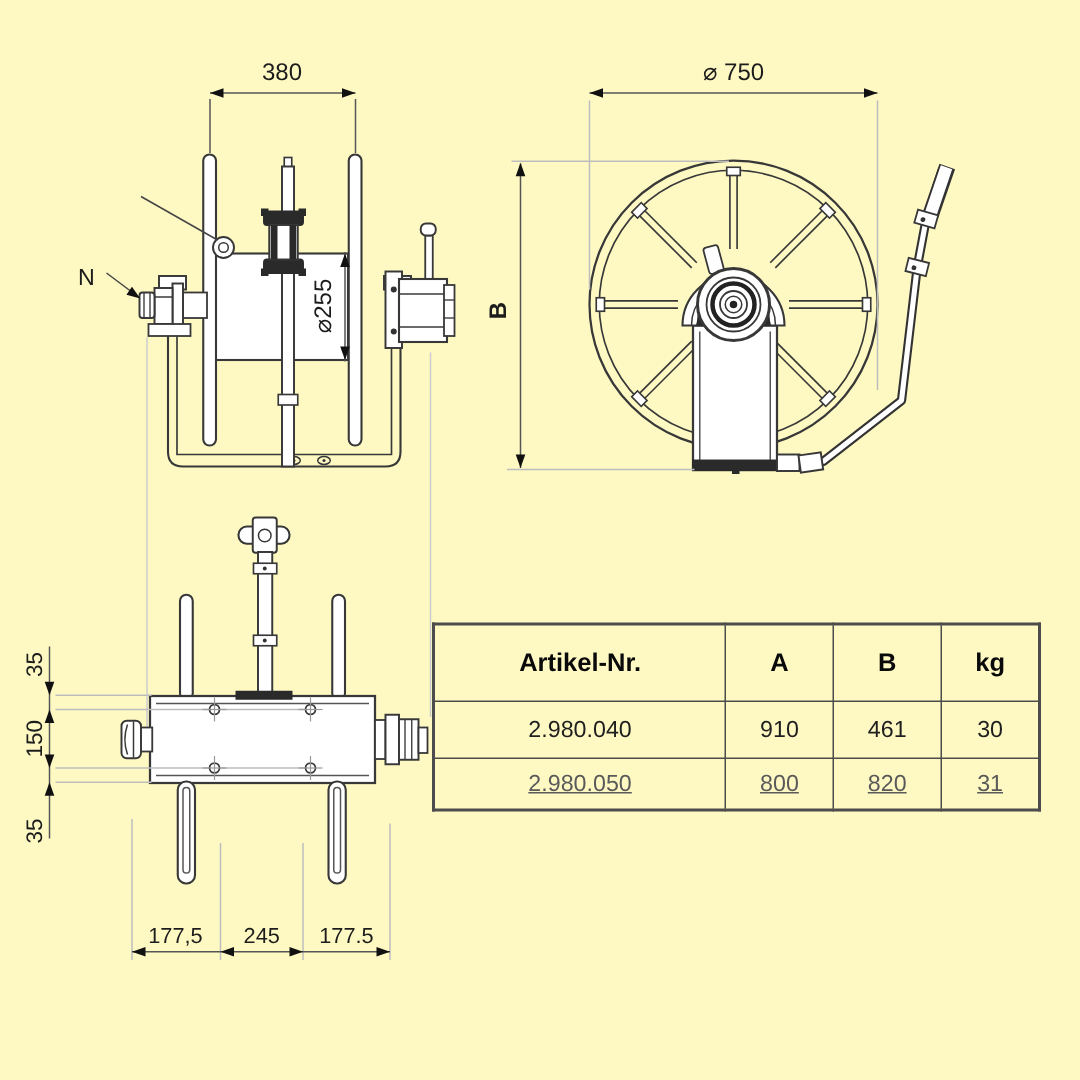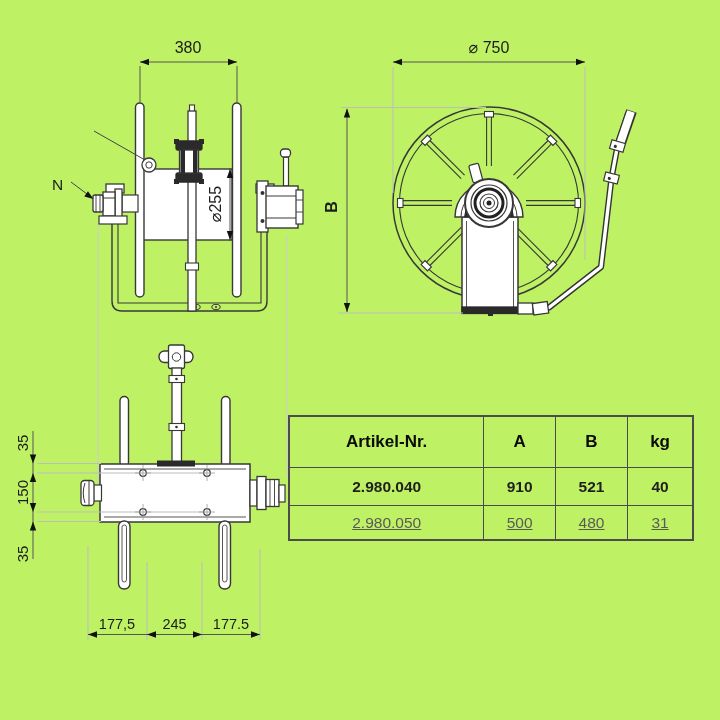--- a/index.html
+++ b/index.html
@@ -1,26 +1,26 @@
 <!DOCTYPE html>
 <html><head>
 <meta charset="utf-8">
 <style>
   html,body{margin:0;padding:0;background:#fff;}
-  .page{position:relative;width:720px;height:720px;background:#bef264;overflow:hidden;
+  .page{position:relative;width:720px;height:720px;background:#fef9c3;overflow:hidden;
         font-family:"Liberation Sans",sans-serif;}
   svg text, .t{font-family:"Liberation Sans",sans-serif;fill:#1c1c1c;stroke:none;}
   .dimtxt{font-size:16px;}
   .spec-table-wrap{position:absolute;left:288px;top:415px;width:406px;}
   table.spec{border-collapse:collapse;table-layout:fixed;width:406px;
              border:2px solid #4c4c4c;}
   table.spec td,table.spec th{border:1.6px solid #4c4c4c;text-align:center;
              vertical-align:middle;padding:0;}
   table.spec th{height:50px;font-size:17px;font-weight:bold;color:#0a0a0a;}
-  table.spec tr.r1 td{height:37px;font-size:15.5px;font-weight:bold;color:#1f1f1f;}
+  table.spec tr.r1 td{height:37px;font-size:15.5px;font-weight:normal;color:#1f1f1f;}
   table.spec tr.r2 td{height:33px;font-size:15.5px;font-weight:normal;color:#5a5a5a;text-decoration:underline;}
   .c0{width:194px}.c1{width:71px}.c2{width:72px}.c3{width:65px}
 </style>
 </head>
 <body>
 
 <div class="page">
 
 <svg width="720" height="720" viewBox="0 0 720 720">
   <defs>
@@ -326,26 +326,26 @@
     <tbody>
           <tr>
       <th>Artikel-Nr.</th>
       <th>A</th>
       <th>B</th>
       <th>kg</th>
     </tr>
     <tr class="r1">
       <td>2.980.040</td>
       <td>910</td>
-      <td>521</td>
-      <td>40</td>
+      <td>461</td>
+      <td>30</td>
     </tr>
     <tr class="r2">
       <td>2.980.050</td>
-      <td>500</td>
-      <td>480</td>
+      <td>800</td>
+      <td>820</td>
       <td>31</td>
     </tr>
   </tbody>
       </table>
 </div>
 
 </div>
 
 </body></html>

